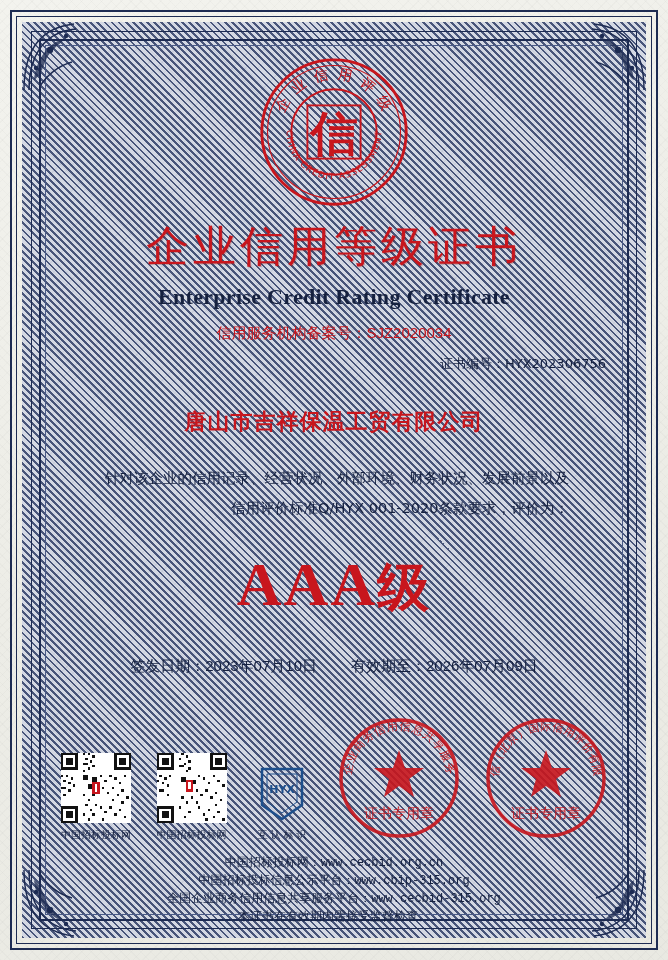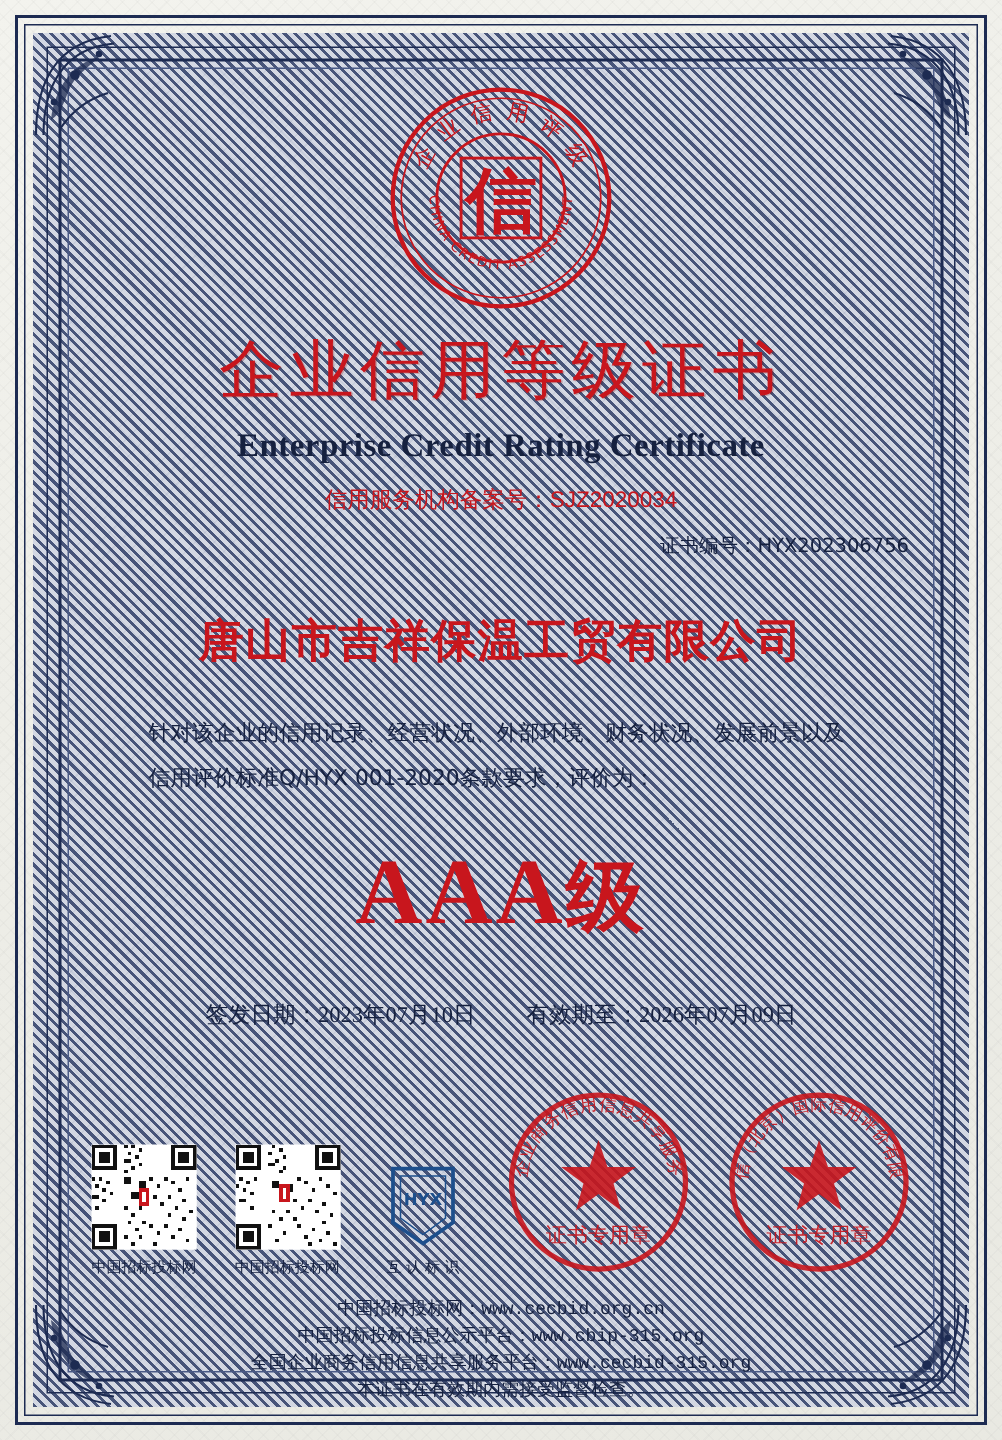--- a/index.html
+++ b/index.html
@@ -134,35 +134,35 @@
     margin-top: 12px;
     text-align: right;
     padding-right: 10px;
     font-size: 13px;
     color: #16213f;
     font-family: "DejaVu Sans", sans-serif;
   }
 
   .company {
     margin-top: 34px;
-    font-size: 30px;
+    font-size: 22px;
     font-weight: bold;
     color: #c8161d;
     font-family: Liberation Mono, monospace;
     letter-spacing: 1px;
   }
 
   .body-text {
     margin: 26px auto 0;
     width: 470px;
     font-size: 14.5px;
     line-height: 30px;
     color: #16213f;
     font-family: "DejaVu Sans", sans-serif;
-    text-align: left;
+    text-align: right;
   }
   .body-text p { margin: 0; }
 
   .grade {
     margin-top: 26px;
     font-size: 62px;
     font-weight: bold;
     color: #c8161d;
     font-family: "Liberation Serif", serif;
     letter-spacing: 2px;
@@ -172,21 +172,21 @@
     font-size: 52px;
   }
 
   .dates {
     margin-top: 34px;
     display: flex;
     justify-content: center;
     gap: 34px;
     font-size: 15px;
     color: #16213f;
-    font-family: Liberation Serif, serif;
+    font-family: Liberation Sans, sans-serif;
   }
 
   
   .footer-marks {
     margin-top: 38px;
     display: flex;
     align-items: flex-end;
     justify-content: space-between;
     padding: 0 6px;
   }

